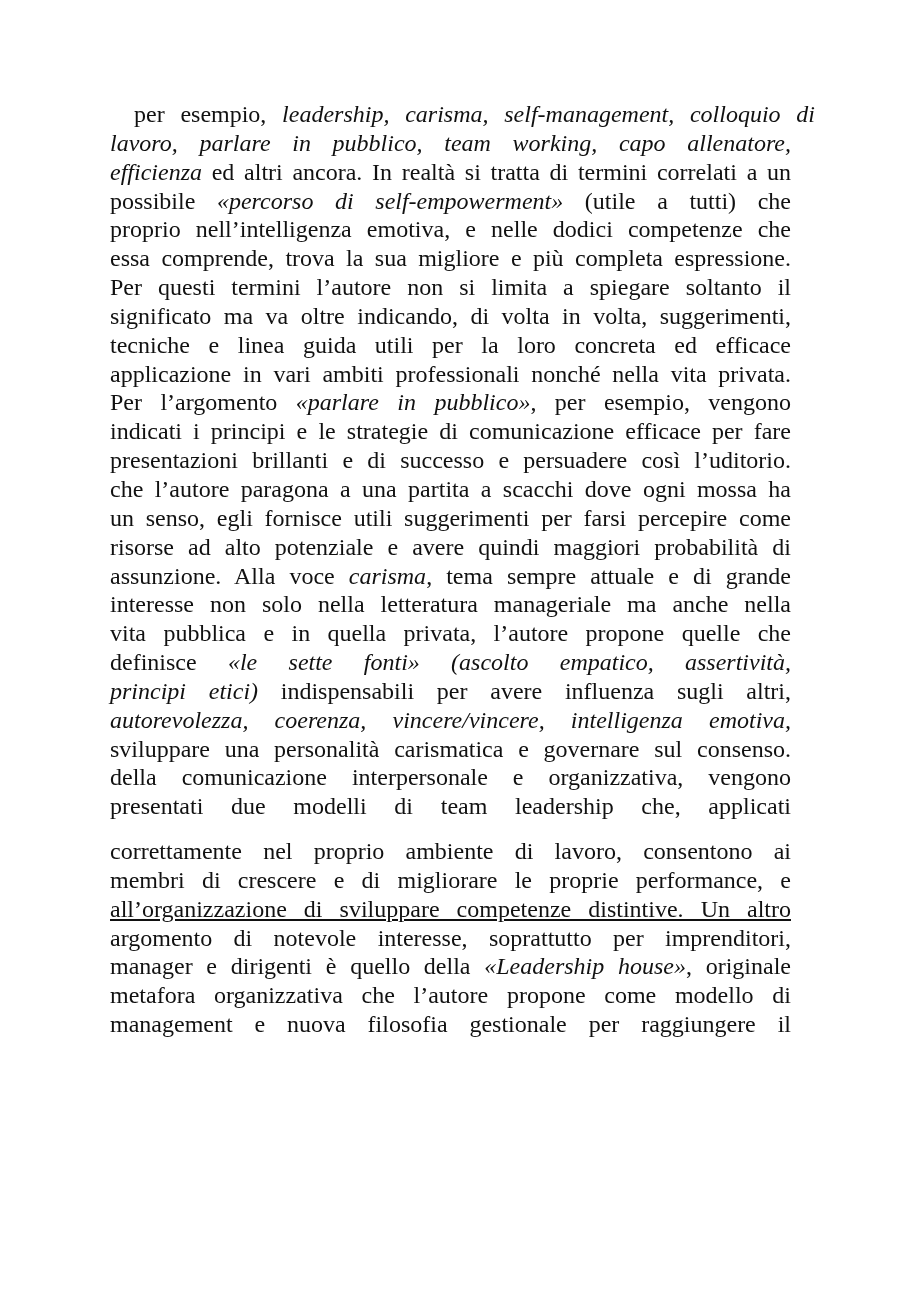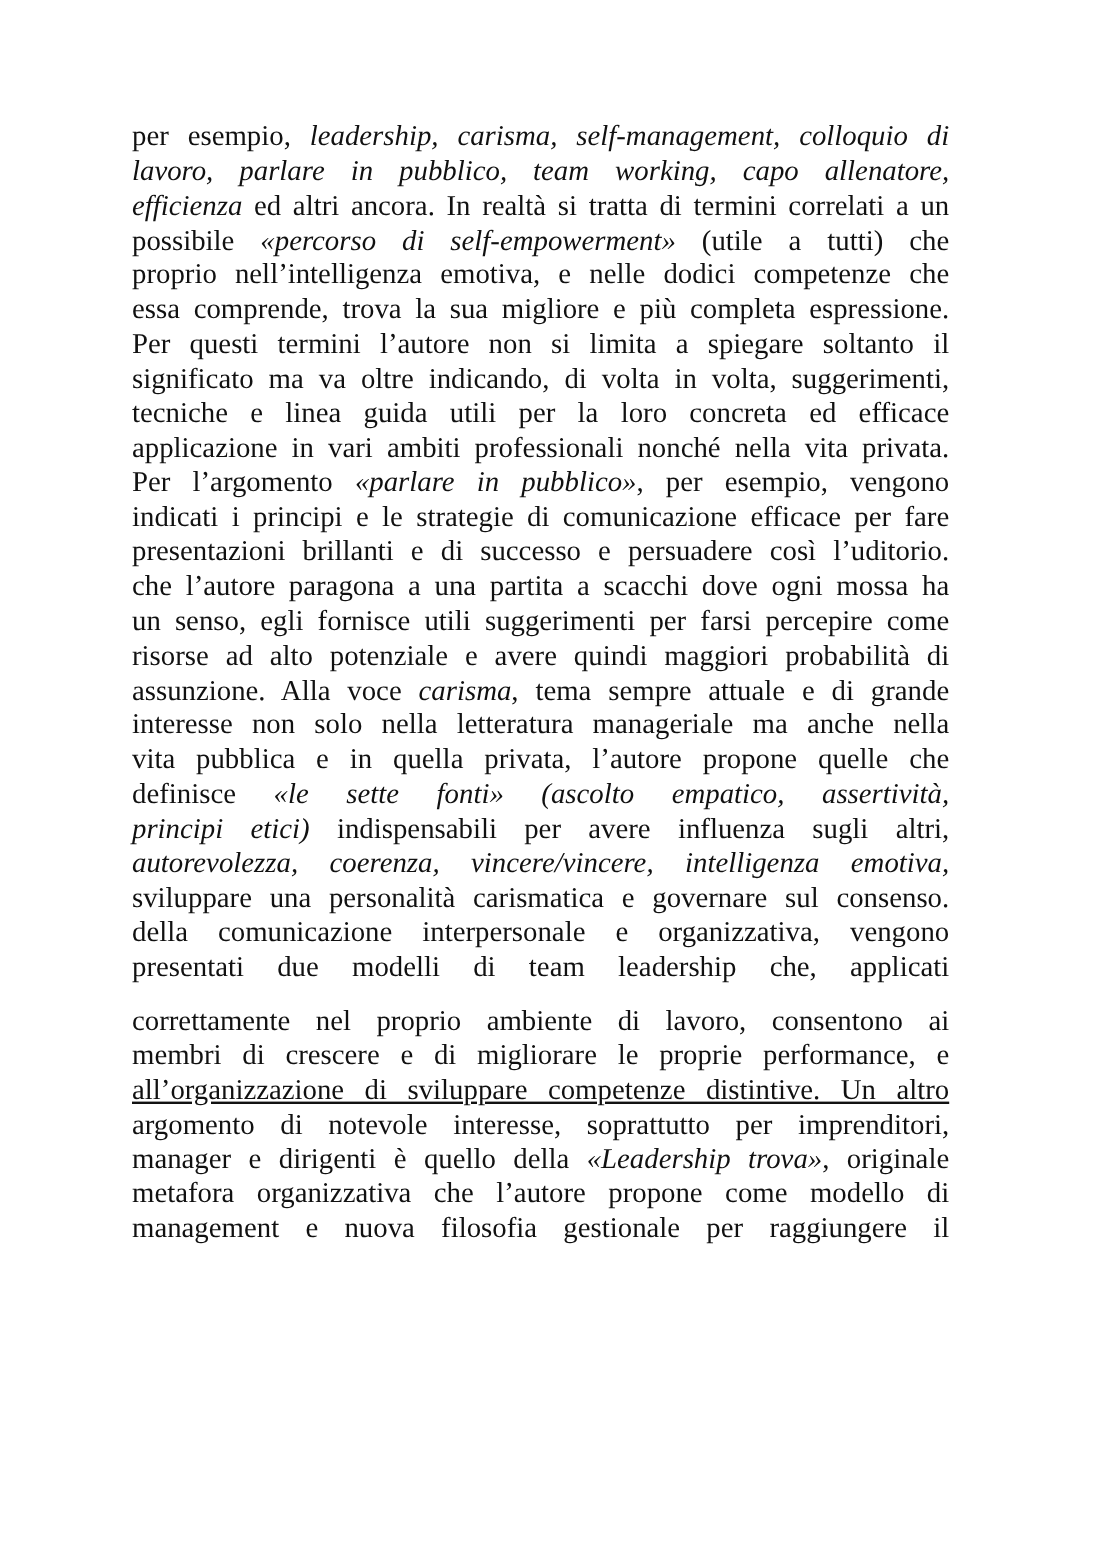--- a/index.html
+++ b/index.html
@@ -38,21 +38,21 @@
     text-align-last: justify;
     overflow: visible;
   }
   .seg.i { font-style: italic; }
 </style>
 </head>
 <body>
 
 <div class="page">
   <div class="text-block" id="text-block">
-      <span class="line" style="display: block; width: 681px; text-align-last: justify;"><span class="seg">per esempio, </span><span class="seg i">leadership, carisma, self-management, colloquio di</span></span>
+      <span class="line" style="display: block; width: 681px; text-align-last: justify; margin-left: 24px;"><span class="seg">per esempio, </span><span class="seg i">leadership, carisma, self-management, colloquio di</span></span>
       <span class="line" style="display: block; width: 681px; text-align-last: justify;"><span class="seg i">lavoro, parlare in pubblico, team working, capo allenatore,</span></span>
       <span class="line" style="display: block; width: 681px; text-align-last: justify;"><span class="seg i">efficienza</span><span class="seg"> ed altri ancora. In realtà si tratta di termini correlati a un</span></span>
       <span class="line" style="display: block; width: 681px; text-align-last: justify;"><span class="seg">possibile </span><span class="seg i">«percorso di self-empowerment»</span><span class="seg"> (utile a tutti) che</span></span>
       <span class="line" style="display: block; width: 681px; text-align-last: justify;"><span class="seg">proprio nell’intelligenza emotiva, e nelle dodici competenze che</span></span>
       <span class="line" style="display: block; width: 681px; text-align-last: justify;"><span class="seg">essa comprende, trova la sua migliore e più completa espressione.</span></span>
       <span class="line" style="display: block; width: 681px; text-align-last: justify;"><span class="seg">Per questi termini l’autore non si limita a spiegare soltanto il</span></span>
       <span class="line" style="display: block; width: 681px; text-align-last: justify;"><span class="seg">significato ma va oltre indicando, di volta in volta, suggerimenti,</span></span>
       <span class="line" style="display: block; width: 681px; text-align-last: justify;"><span class="seg">tecniche e linea guida utili per la loro concreta ed efficace</span></span>
       <span class="line" style="display: block; width: 681px; text-align-last: justify;"><span class="seg">applicazione in vari ambiti professionali nonché nella vita privata.</span></span>
       <span class="line" style="display: block; width: 681px; text-align-last: justify;"><span class="seg">Per l’argomento </span><span class="seg i">«parlare in pubblico»</span><span class="seg">, per esempio, vengono</span></span>
@@ -67,17 +67,17 @@
       <span class="line" style="display: block; width: 681px; text-align-last: justify;"><span class="seg">definisce </span><span class="seg i">«le sette fonti» (ascolto empatico, assertività,</span></span>
       <span class="line" style="display: block; width: 681px; text-align-last: justify;"><span class="seg i">principi etici)</span><span class="seg"> indispensabili per avere influenza sugli altri,</span></span>
       <span class="line" style="display: block; width: 681px; text-align-last: justify;"><span class="seg i">autorevolezza, coerenza, vincere/vincere, intelligenza emotiva,</span></span>
       <span class="line" style="display: block; width: 681px; text-align-last: justify;"><span class="seg">sviluppare una personalità carismatica e governare sul consenso.</span></span>
       <span class="line" style="display: block; width: 681px; text-align-last: justify;"><span class="seg">della comunicazione interpersonale e organizzativa, vengono</span></span>
       <span class="line" style="display: block; width: 681px; text-align-last: justify;"><span class="seg">presentati due modelli di team leadership che, applicati</span></span>
       <span class="line" style="display: block; width: 681px; text-align-last: justify; margin-top: 16px;"><span class="seg">correttamente nel proprio ambiente di lavoro, consentono ai</span></span>
       <span class="line" style="display: block; width: 681px; text-align-last: justify;"><span class="seg">membri di crescere e di migliorare le proprie performance, e</span></span>
       <span class="line" style="display: block; width: 681px; text-align-last: justify; text-decoration: underline;"><span class="seg">all’organizzazione di sviluppare competenze distintive. Un altro</span></span>
       <span class="line" style="display: block; width: 681px; text-align-last: justify;"><span class="seg">argomento di notevole interesse, soprattutto per imprenditori,</span></span>
-      <span class="line" style="display: block; width: 681px; text-align-last: justify;"><span class="seg">manager e dirigenti è quello della </span><span class="seg i">«Leadership trova»</span><span class="seg">, originale</span></span>
+      <span class="line" style="display: block; width: 681px; text-align-last: justify;"><span class="seg">manager e dirigenti è quello della </span><span class="seg i">«Leadership house»</span><span class="seg">, originale</span></span>
       <span class="line" style="display: block; width: 681px; text-align-last: justify;"><span class="seg">metafora organizzativa che l’autore propone come modello di</span></span>
       <span class="line" style="display: block; width: 681px; text-align-last: justify;"><span class="seg">management e nuova filosofia gestionale per raggiungere il</span></span>
     </div>
 </div>
 
 </body></html>

